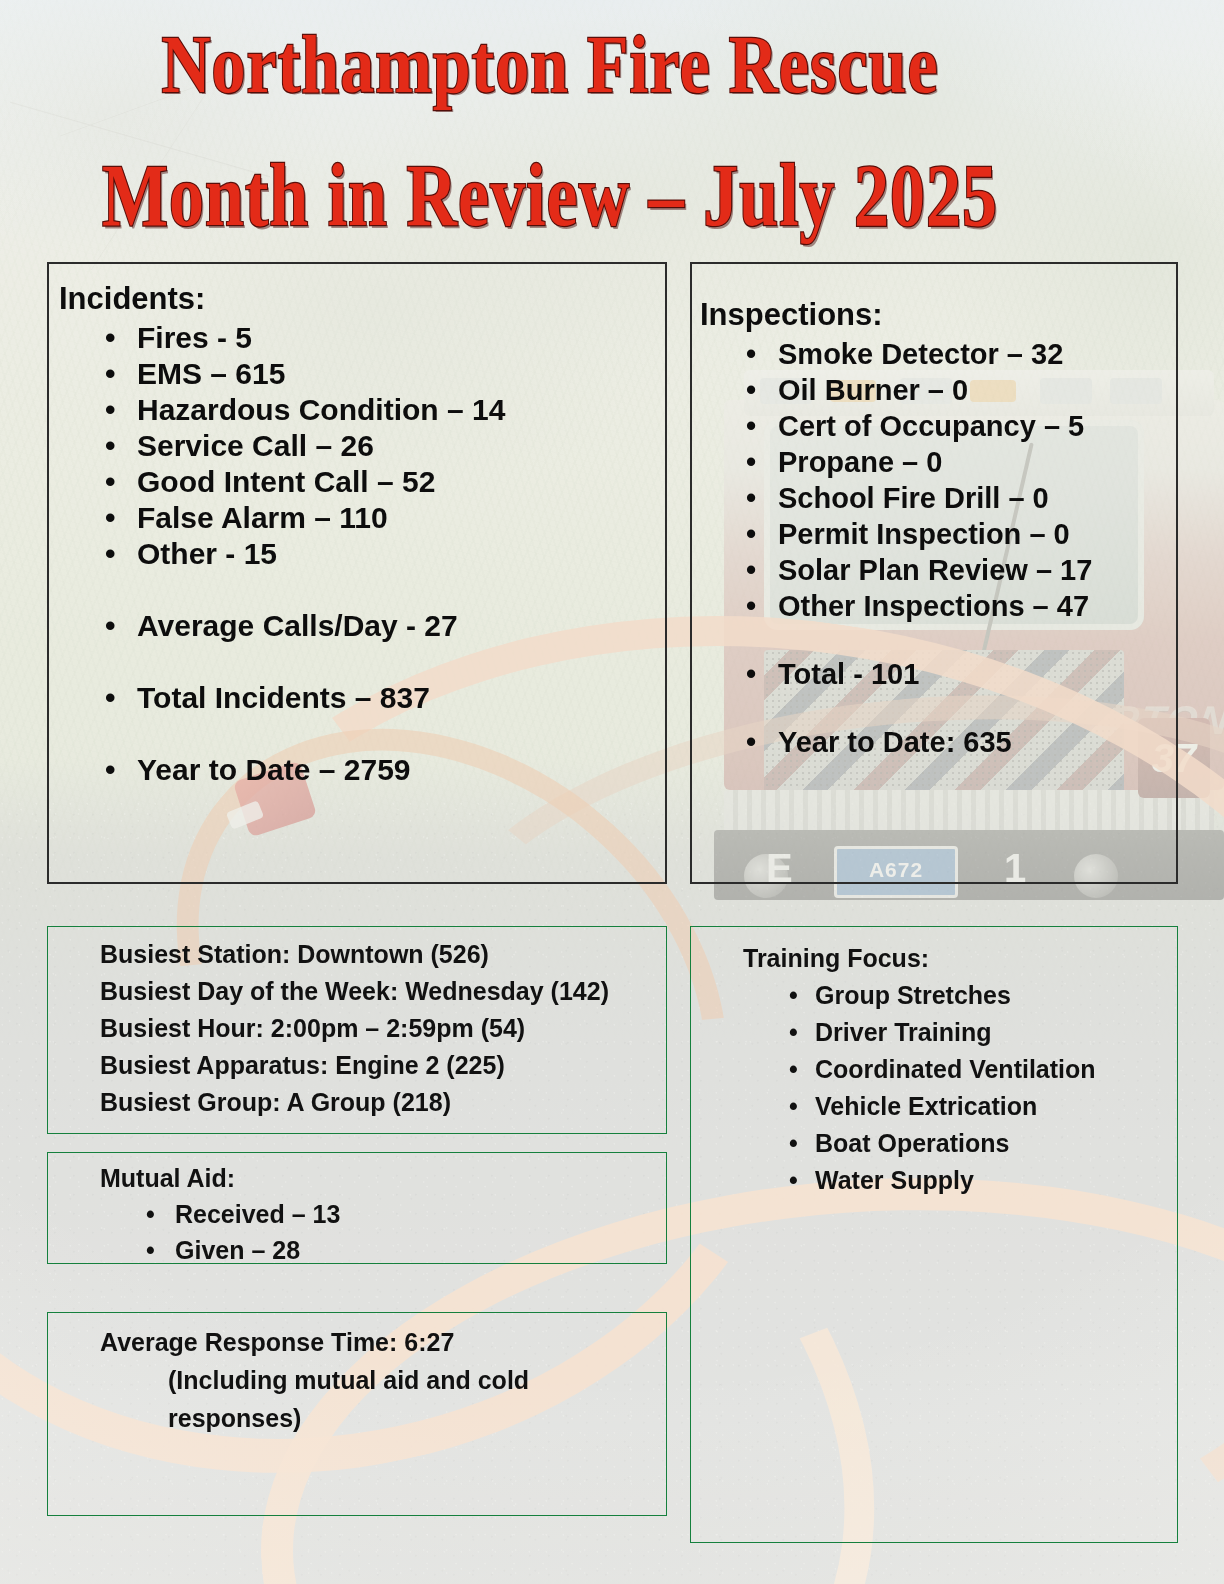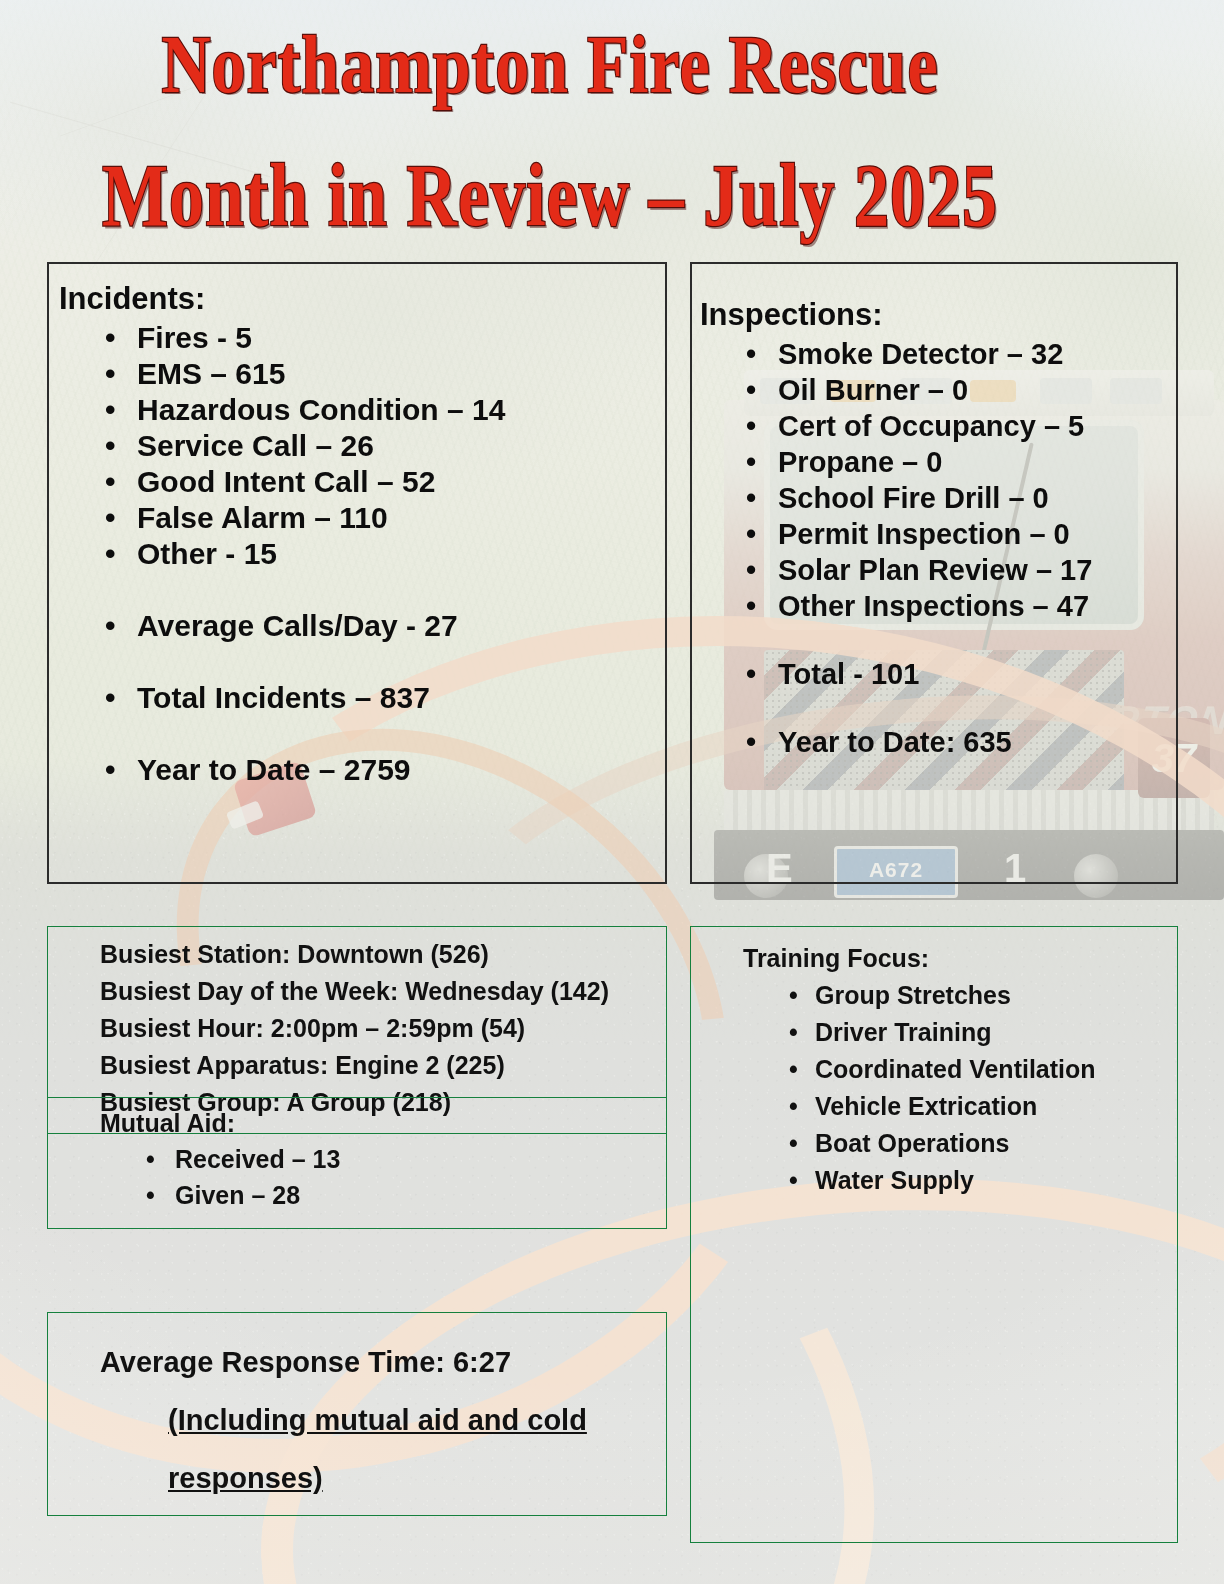--- a/index.html
+++ b/index.html
@@ -142,21 +142,21 @@
   #title-line1{font-size:68px;line-height:1;margin-top:22px;transform:scaleY(1.22);transform-origin:top center;}
   #title-line2{font-size:70px;line-height:1;margin-top:62px;transform:scaleY(1.26);transform-origin:top center;}
 
   
   .panel{position:absolute;border:2px solid #2b2b2b;box-sizing:border-box;z-index:4;}
   .panel.thin{border:1px solid #15803d;padding-left:40px;}
 
   #panel-incidents{left:47px;top:262px;width:620px;height:622px;}
   #panel-inspections{left:690px;top:262px;width:488px;height:622px;}
   #panel-busiest{left:47px;top:926px;width:620px;height:208px;}
-  #panel-mutual{left:47px;top:1097px;width:620px;height:132px;}
+  #panel-mutual{left:47px;top:1152px;width:620px;height:112px;}
   #panel-response{left:47px;top:1312px;width:620px;height:204px;}
   #panel-training{left:690px;top:926px;width:488px;height:617px;}
 
   .arialblk{font-family:"Liberation Sans",sans-serif;font-weight:bold;color:#0d0d0d;}
   .calibri{font-family:"Liberation Sans",sans-serif;font-weight:bold;color:#111;}
 
   .hdg{margin:0;padding:0;}
   ul.bl{list-style:none;margin:0;padding:0;}
   ul.bl li{position:relative;}
   ul.bl li .bdot{position:absolute;left:0;top:0;}
@@ -182,22 +182,22 @@
   #panel-busiest .row{font-size:25px;line-height:37px;}
 
   
   #panel-mutual .inner{padding:8px 0 0 12px;}
   #panel-mutual .hdg{font-size:25px;line-height:35px;}
   #panel-mutual ul.bl li{font-size:25px;line-height:36px;padding-left:75px;}
   #panel-mutual ul.bl li .bdot{left:46px;font-size:25px;line-height:36px;}
 
   
   #panel-response .inner{padding:10px 0 0 12px;}
-  #panel-response .row{font-size:29px;line-height:38px;margin-top:20px;}
-  #panel-response .row.ind{padding-left:68px;text-decoration:underline;}
+  #panel-response .row{font-size:25px;line-height:38px;}
+  #panel-response .row.ind{padding-left:68px;}
 
   
   #panel-training .inner{padding:12px 0 0 12px;}
   #panel-training .hdg{font-size:25px;line-height:38px;}
   #panel-training ul.bl li{font-size:25px;line-height:37px;padding-left:72px;}
   #panel-training ul.bl li .bdot{left:46px;font-size:25px;line-height:37px;}
 </style>
 </head>
 <body>
 

